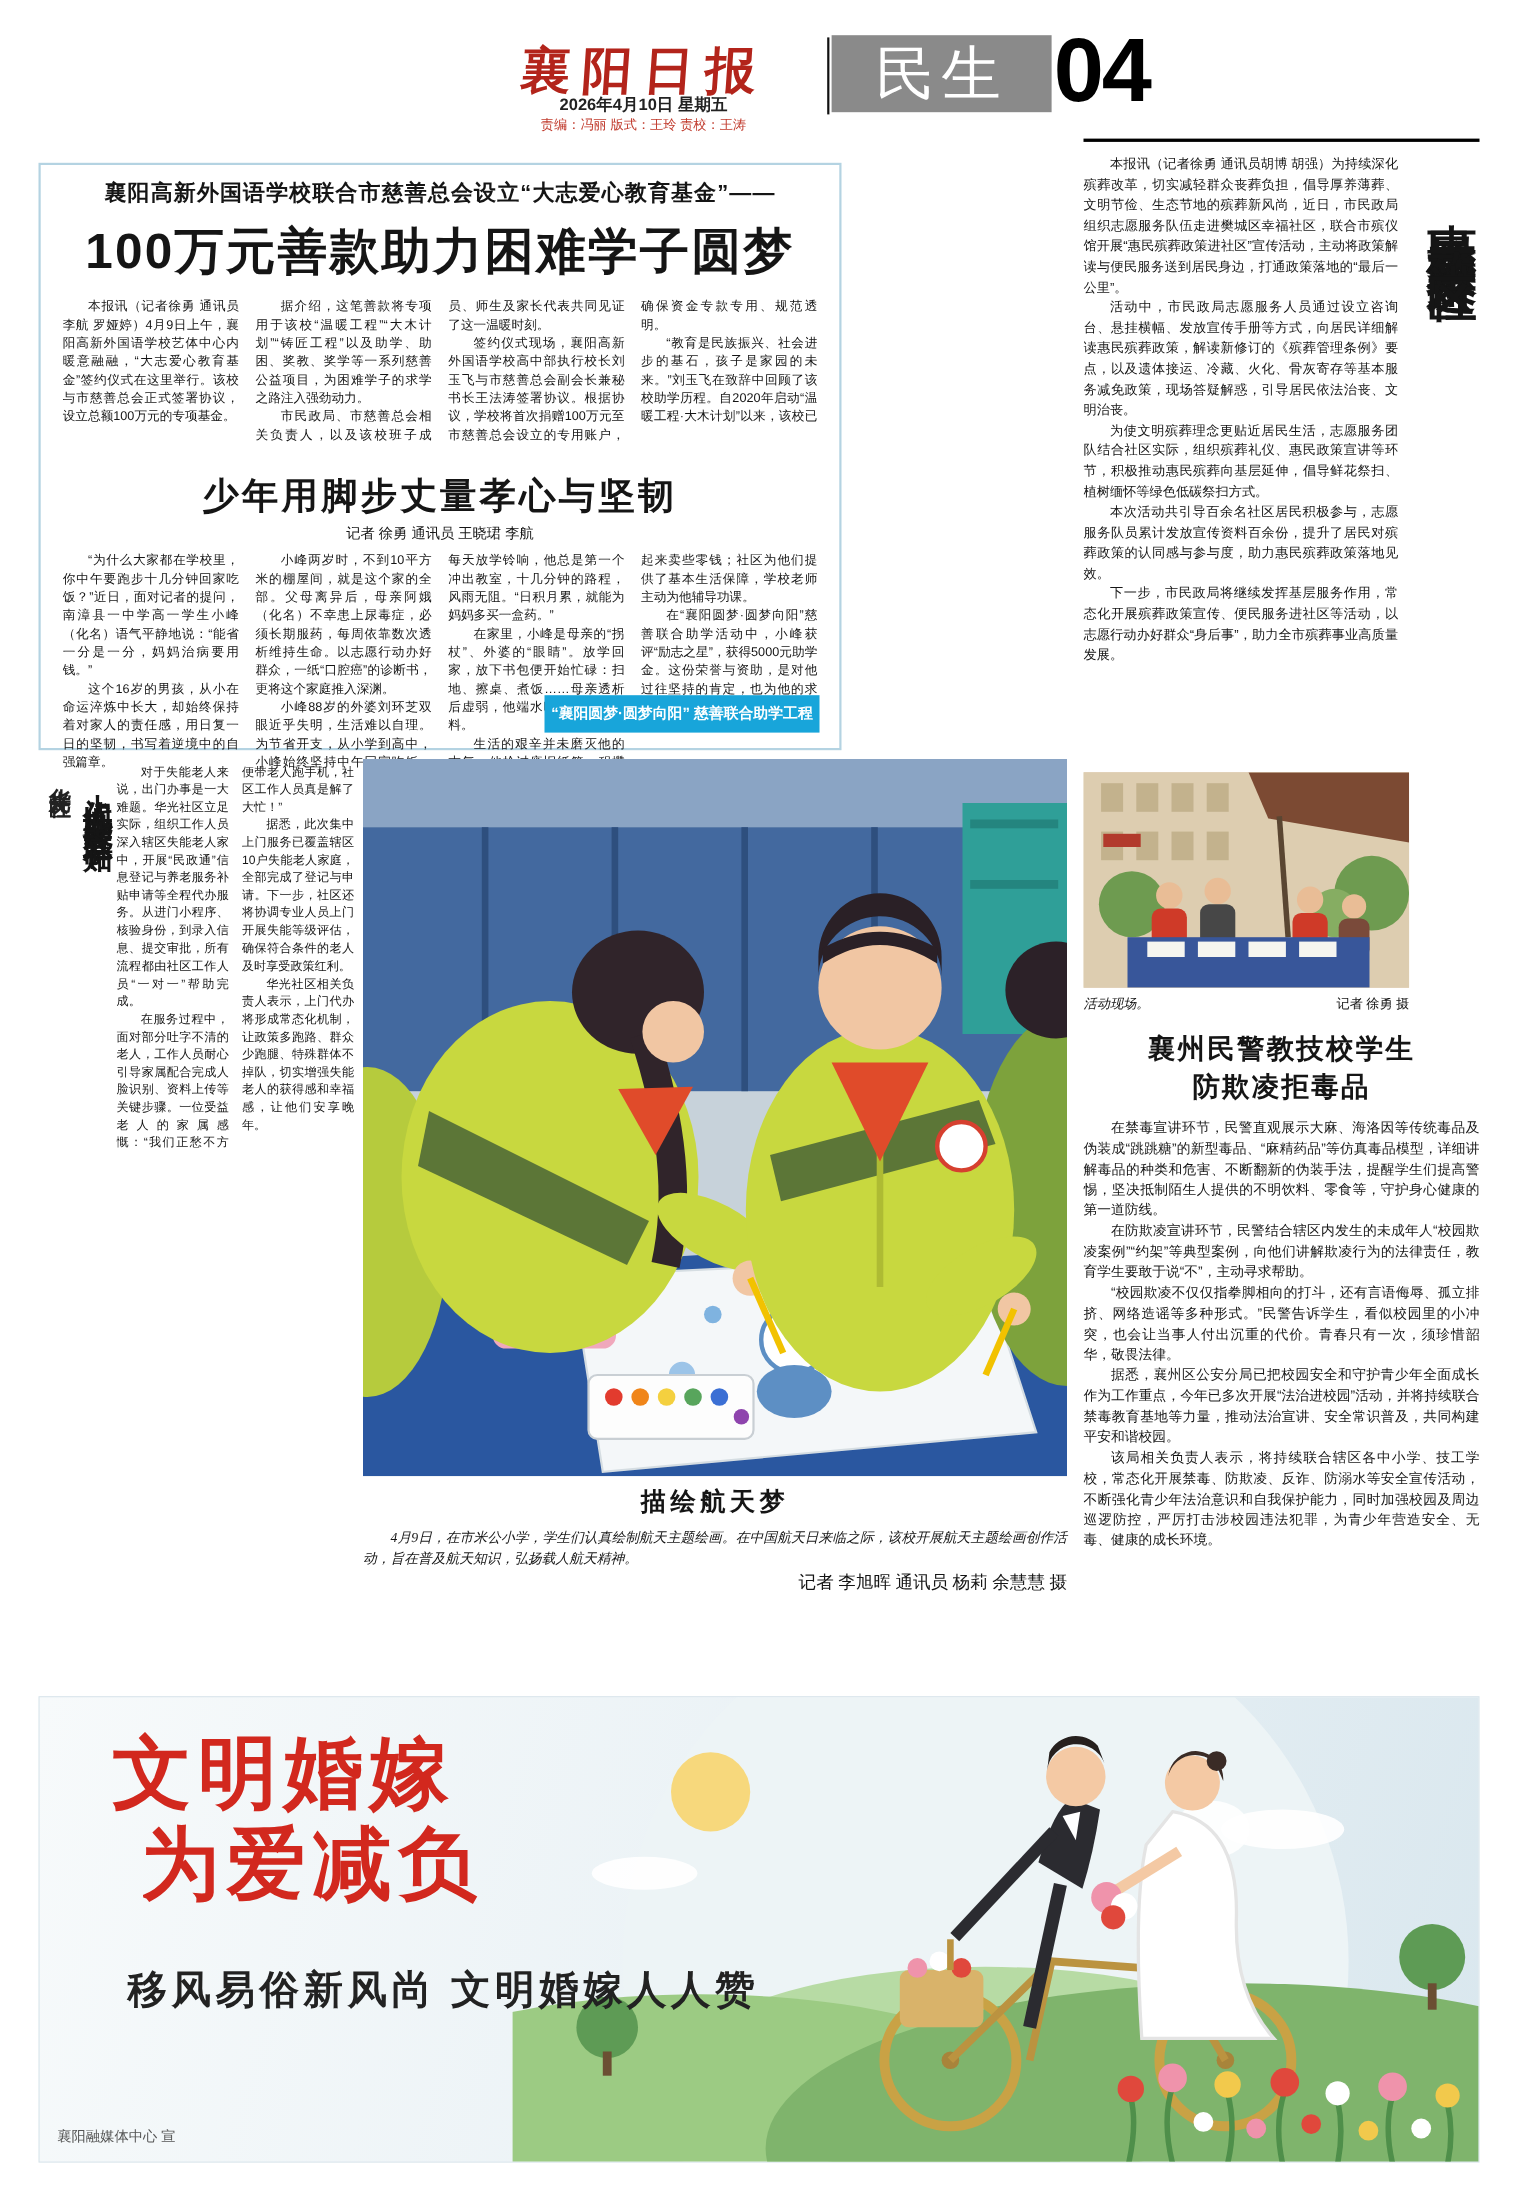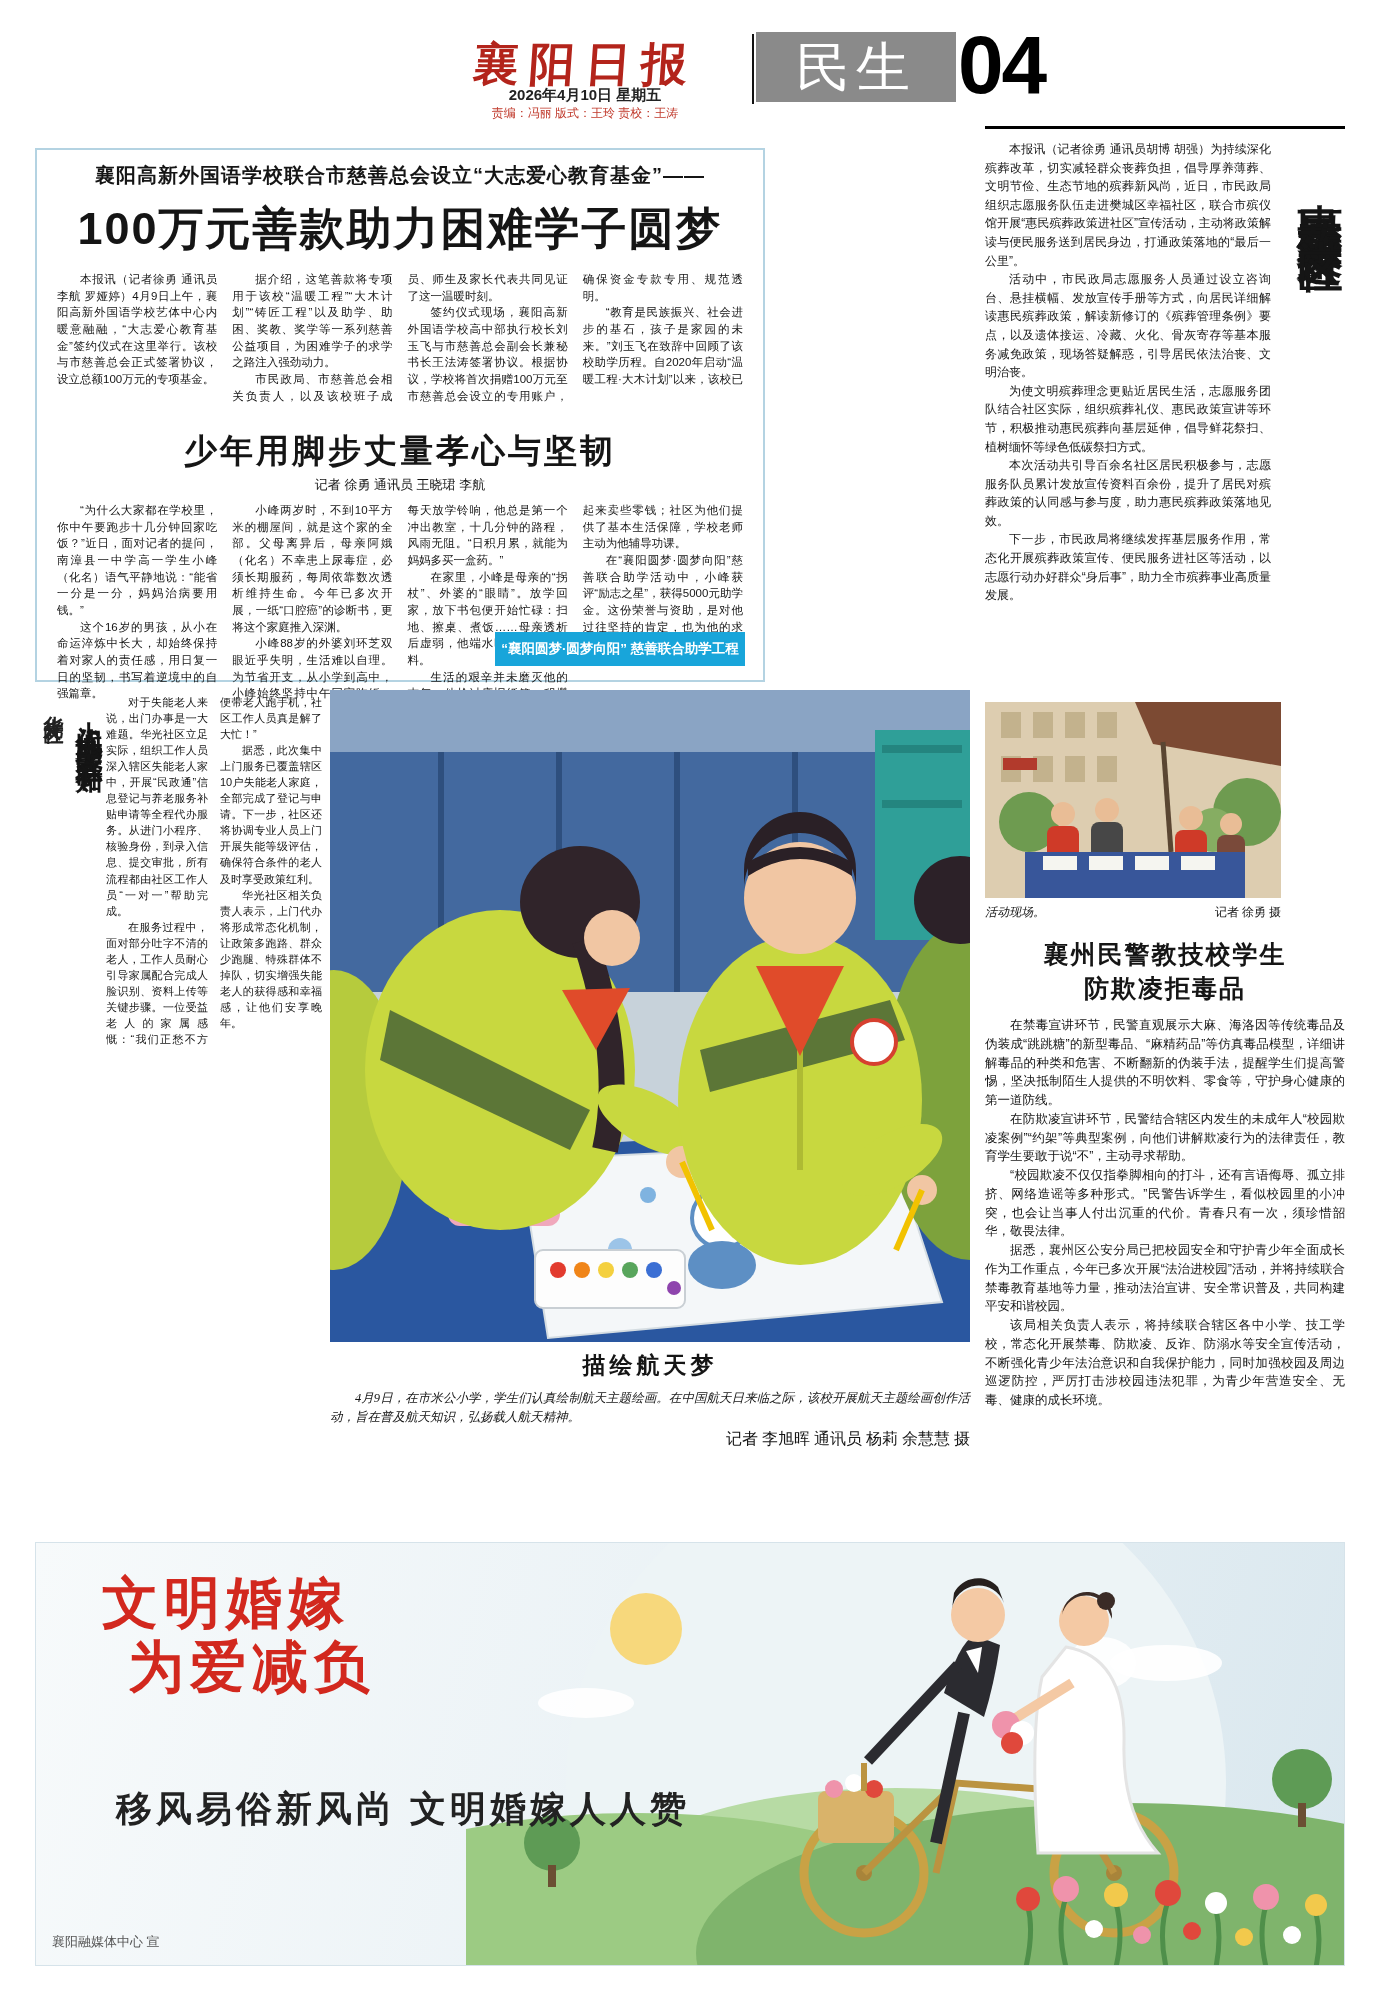--- a/index.html
+++ b/index.html
@@ -68,21 +68,21 @@
   .right-bottom-text { left:985px; top:1016px; width:360px; height:548px;
     font-size:12.5px; line-height:1.5; text-align:justify; overflow:hidden; }
   .right-bottom-text p { text-indent:2em; }
 
   
   .ad-box { left:35px; top:1542px; width:1310px; height:424px; overflow:hidden;
     background:linear-gradient(105deg,#f7fafb 0%,#e9f1f5 55%,#d9e7ee 100%);
     border:1px solid #d6e3ea; }
   .ad-illust { position:absolute; left:430px; top:0; width:880px; height:424px; }
   .ad-title { position:absolute; left:66px; top:28px; color:#d2281e; font-weight:800;
-    font-size:56px; line-height:1.15; letter-spacing:6px; }
+    font-size:72px; line-height:1.15; letter-spacing:6px; }
   .ad-title .t2 { margin-left:26px; }
   .ad-tagline { position:absolute; left:80px; top:242px; font-size:36px; color:#222; letter-spacing:4px; font-weight:bold; }
   .ad-credit { position:absolute; left:16px; bottom:14px; font-size:13px; color:#555; }
 </style>
 </head>
 <body>
 
 <div class="page">
 
   <div class="abs masthead">襄阳日报</div>
@@ -101,21 +101,21 @@
         <p>据介绍，这笔善款将专项用于该校“温暖工程”“大木计划”“铸匠工程”以及助学、助困、奖教、奖学等一系列慈善公益项目，为困难学子的求学之路注入强劲动力。</p>
         <p>市民政局、市慈善总会相关负责人，以及该校班子成员、师生及家长代表共同见证了这一温暖时刻。</p>
         <p>签约仪式现场，襄阳高新外国语学校高中部执行校长刘玉飞与市慈善总会副会长兼秘书长王法涛签署协议。根据协议，学校将首次捐赠100万元至市慈善总会设立的专用账户，确保资金专款专用、规范透明。</p>
         <p>“教育是民族振兴、社会进步的基石，孩子是家园的未来。”刘玉飞在致辞中回顾了该校助学历程。自2020年启动“温暖工程·大木计划”以来，该校已累计资助318名家庭困难学生，发放助学金59万余元。</p>
       </div>
     <h2 class="sub-headline">少年用脚步丈量孝心与坚韧</h2>
     <div class="sub-byline">记者 徐勇  通讯员 王晓珺 李航</div>
     <div class="cols story-cols">
         <p>“为什么大家都在学校里，你中午要跑步十几分钟回家吃饭？”近日，面对记者的提问，南漳县一中学高一学生小峰（化名）语气平静地说：“能省一分是一分，妈妈治病要用钱。”</p>
         <p>这个16岁的男孩，从小在命运淬炼中长大，却始终保持着对家人的责任感，用日复一日的坚韧，书写着逆境中的自强篇章。</p>
-        <p>小峰两岁时，不到10平方米的棚屋间，就是这个家的全部。父母离异后，母亲阿娥（化名）不幸患上尿毒症，必须长期服药，每周依靠数次透析维持生命。今年已多次开展，一纸“口腔癌”的诊断书，更将这个家庭推入深渊。</p>
+        <p>小峰两岁时，不到10平方米的棚屋间，就是这个家的全部。父母离异后，母亲阿娥（化名）不幸患上尿毒症，必须长期服药，每周依靠数次透析维持生命。以志愿行动办好群众，一纸“口腔癌”的诊断书，更将这个家庭推入深渊。</p>
         <p>小峰88岁的外婆刘环芝双眼近乎失明，生活难以自理。为节省开支，从小学到高中，小峰始终坚持中午回家吃饭。每天放学铃响，他总是第一个冲出教室，十几分钟的路程，风雨无阻。“日积月累，就能为妈妈多买一盒药。”</p>
         <p>在家里，小峰是母亲的“拐杖”、外婆的“眼睛”。放学回家，放下书包便开始忙碌：扫地、擦桌、煮饭……母亲透析后虚弱，他端水暖粥、悉心照料。</p>
         <p>生活的艰辛并未磨灭他的志气。他捡过废旧纸箱，积攒起来卖些零钱；社区为他们提供了基本生活保障，学校老师主动为他辅导功课。</p>
         <p>在“襄阳圆梦·圆梦向阳”慈善联合助学活动中，小峰获评“励志之星”，获得5000元助学金。这份荣誉与资助，是对他过往坚持的肯定，也为他的求学之路注入了坚实力量。</p>
       </div>
     <div class="abs highlight-box">“襄阳圆梦·圆梦向阳” 慈善联合助学工程</div>
   </section>
 
   <div class="abs left-vtitle">
     <span class="vt-main">上门代办助失能老人享补贴</span>

